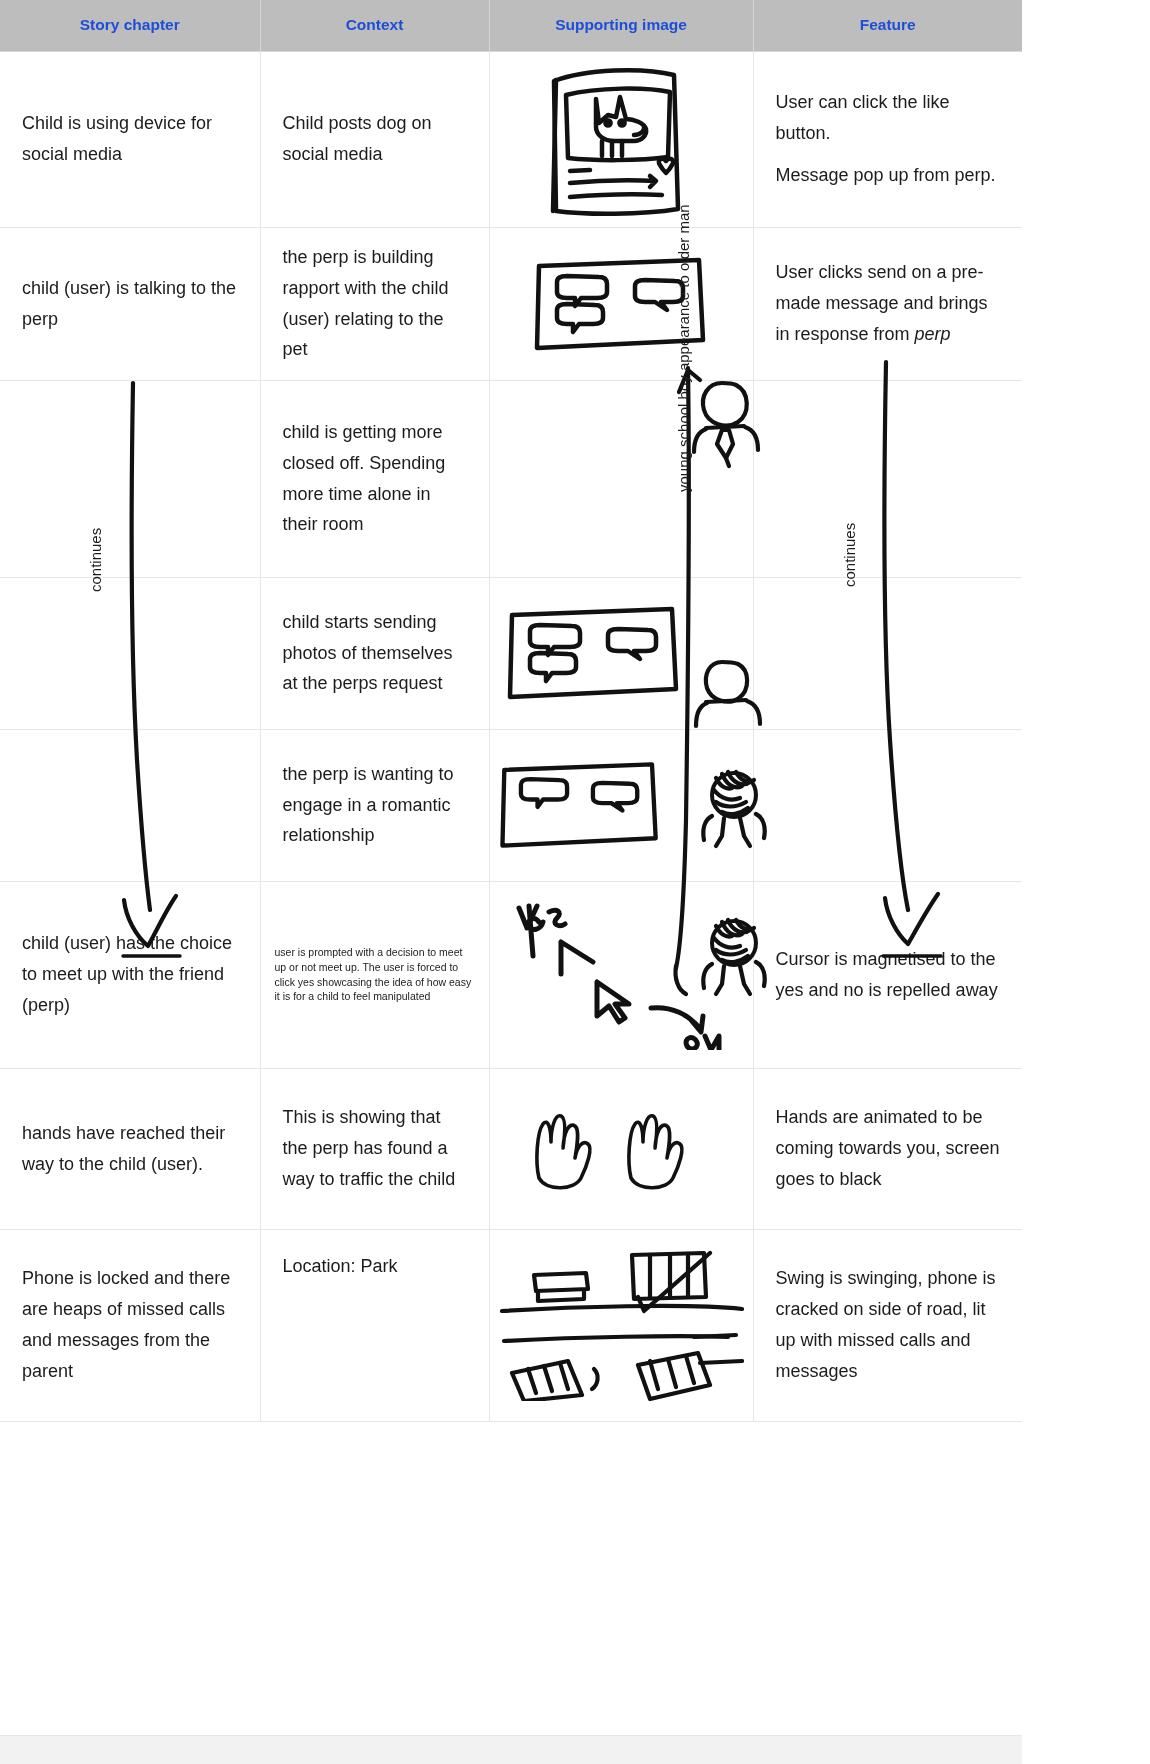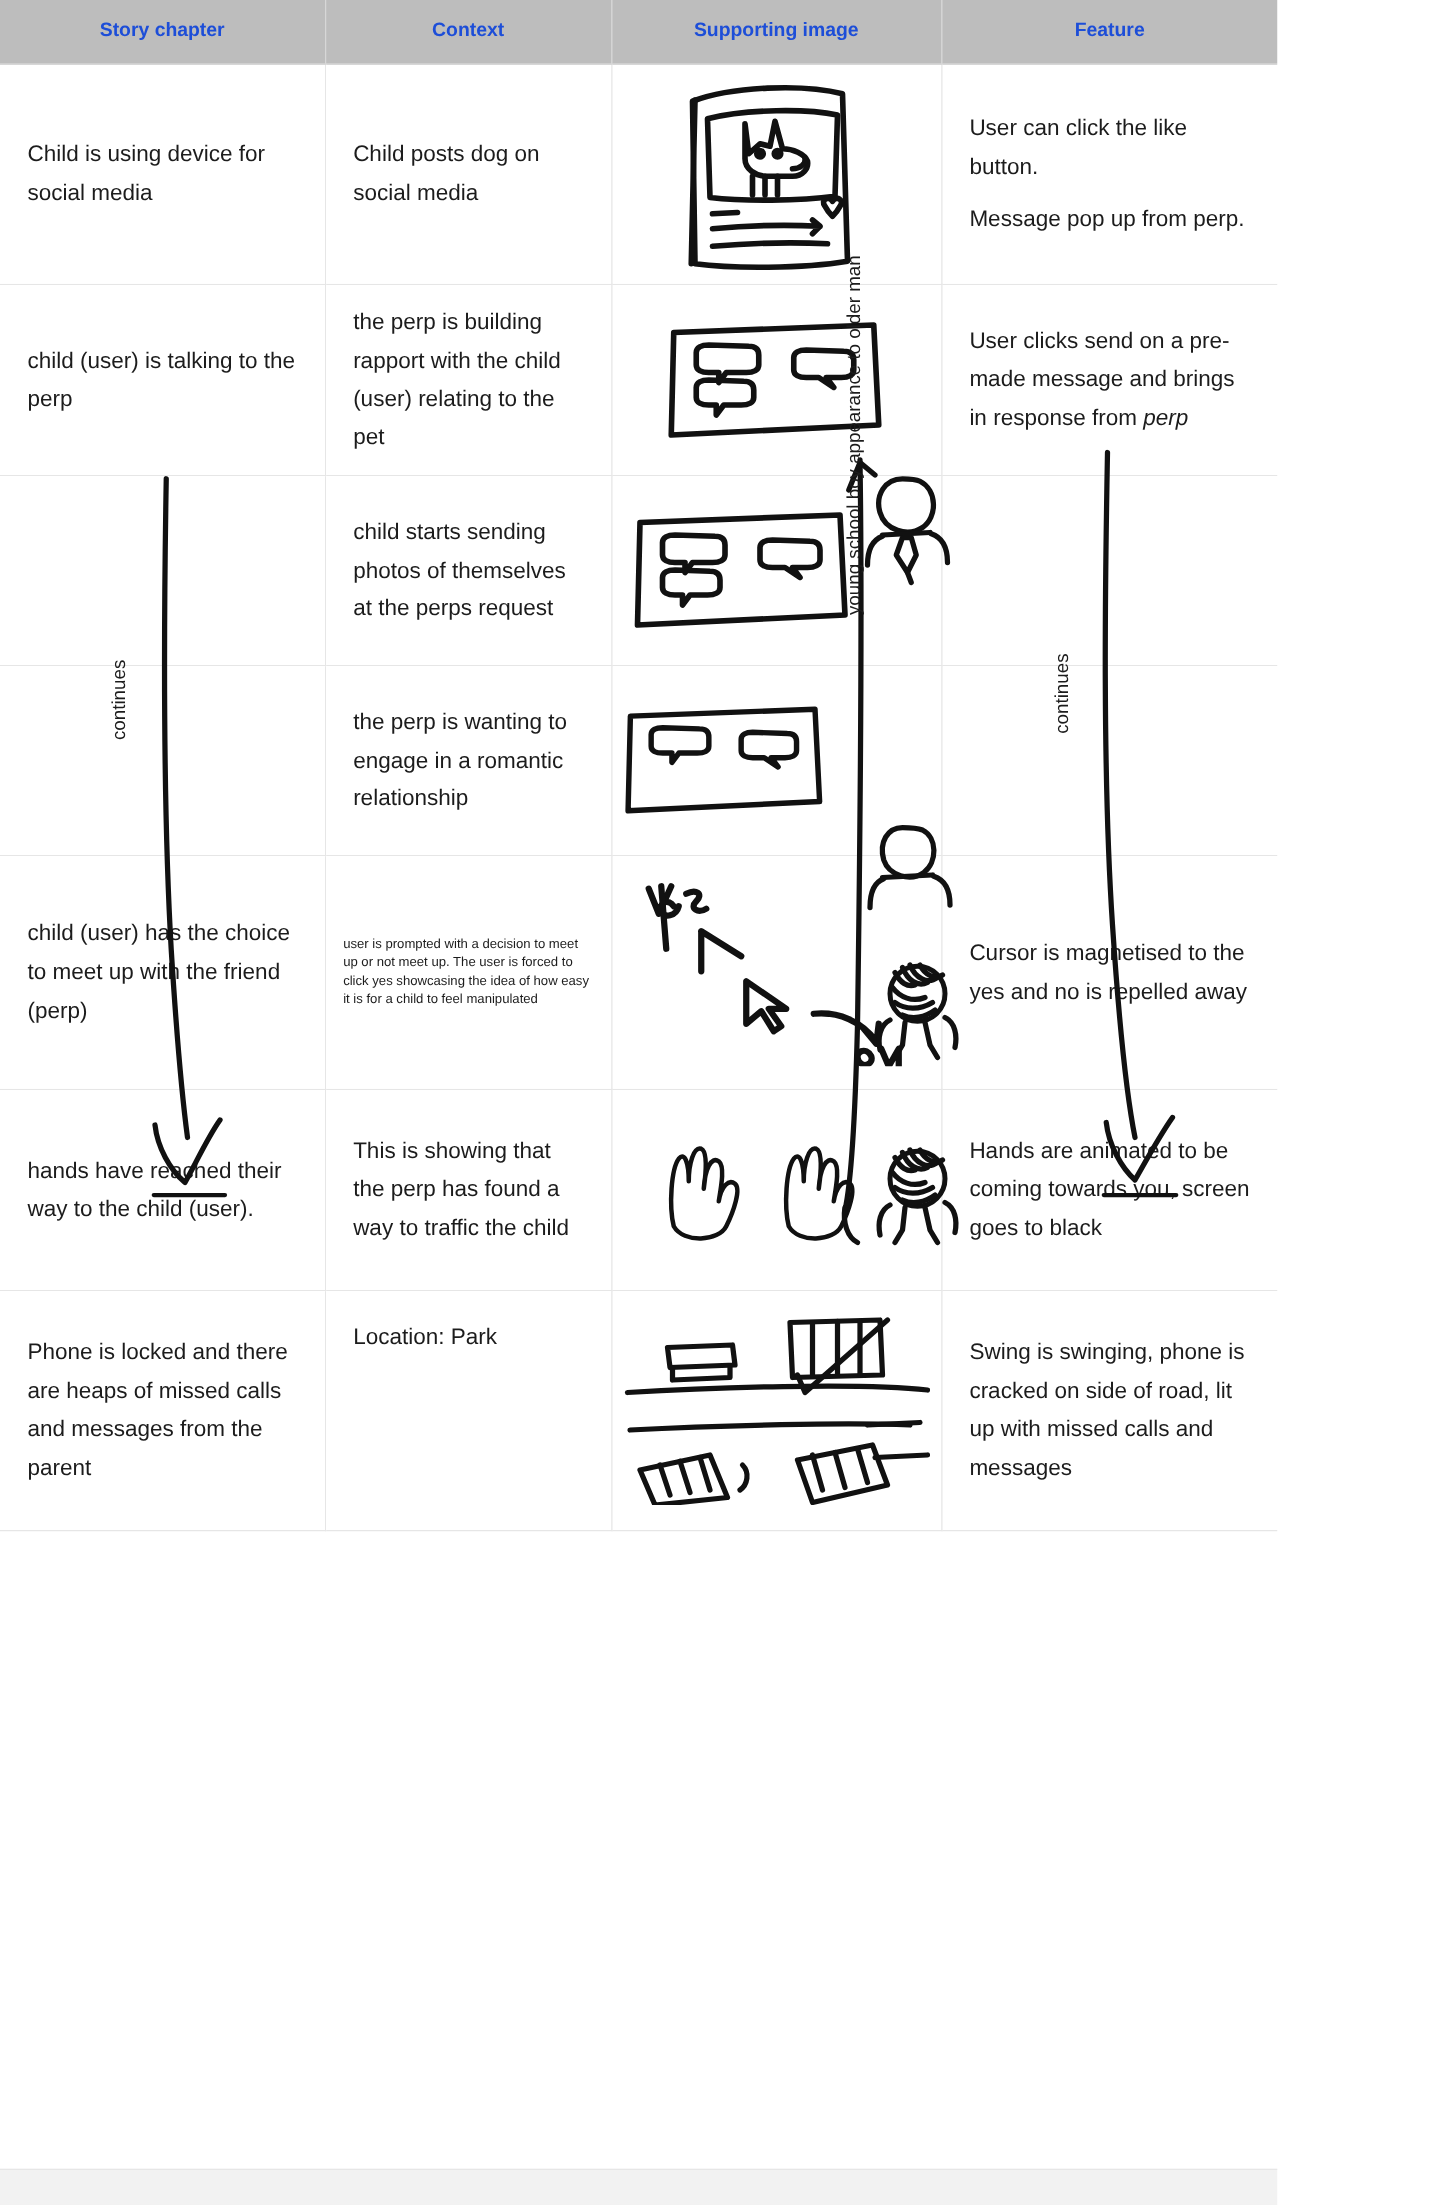--- a/index.html
+++ b/index.html
@@ -173,20 +173,34 @@
               <path d="M24 58 C24 54, 28 52, 34 52 L62 53 C68 53, 70 56, 70 60 L70 66 C70 70, 66 72, 60 72 L46 72 L40 80 L40 72 L34 72 C28 72, 24 70, 24 66 Z"></path>
               <path d="M102 34 C102 30, 106 28, 112 28 L142 29 C148 29, 150 32, 150 36 L150 44 C150 48, 146 50, 140 50 L128 50 L134 58 L122 50 L112 50 C106 50, 102 48, 102 44 Z"></path>
             </svg>
           </td>
           <td>
             <span class="cell-text"><span>User clicks send on a pre-made message and brings in response from </span><span class="ital">perp</span></span>
           </td>
         </tr>
 
 
+        <tr style="height:197px">
+          <td class="empty">
+            <span class="cell-text"></span>
+          </td>
+          <td>
+            <span class="cell-text">child is getting more closed off. Spending more time alone in their room</span>
+          </td>
+          <td class="img-cell">
+            <span class="cell-text"></span>
+          </td>
+          <td class="empty">
+            <span class="cell-text"></span>
+          </td>
+        </tr>
 
         <tr style="height:152px">
           <td class="empty">
             <span class="cell-text"></span>
           </td>
           <td>
             <span class="cell-text">child starts sending photos of themselves at the perps request</span>
           </td>
           <td class="img-cell">
             <svg class="sketch" width="176" height="104" viewBox="0 0 176 104" fill="none" stroke="#111" stroke-width="4.5" stroke-linecap="round" stroke-linejoin="round" style="margin-left:16px">

